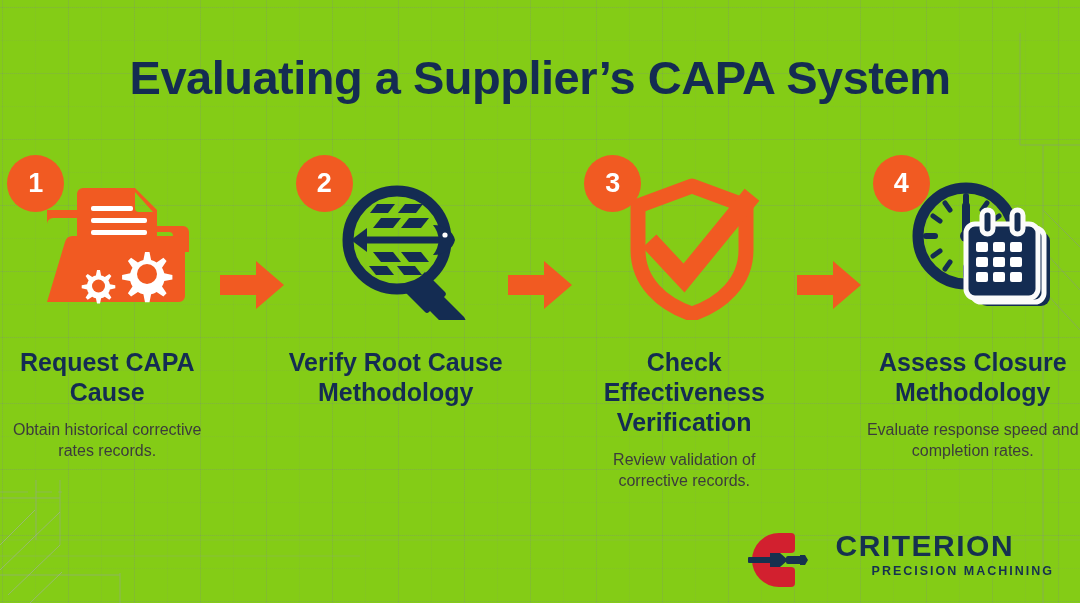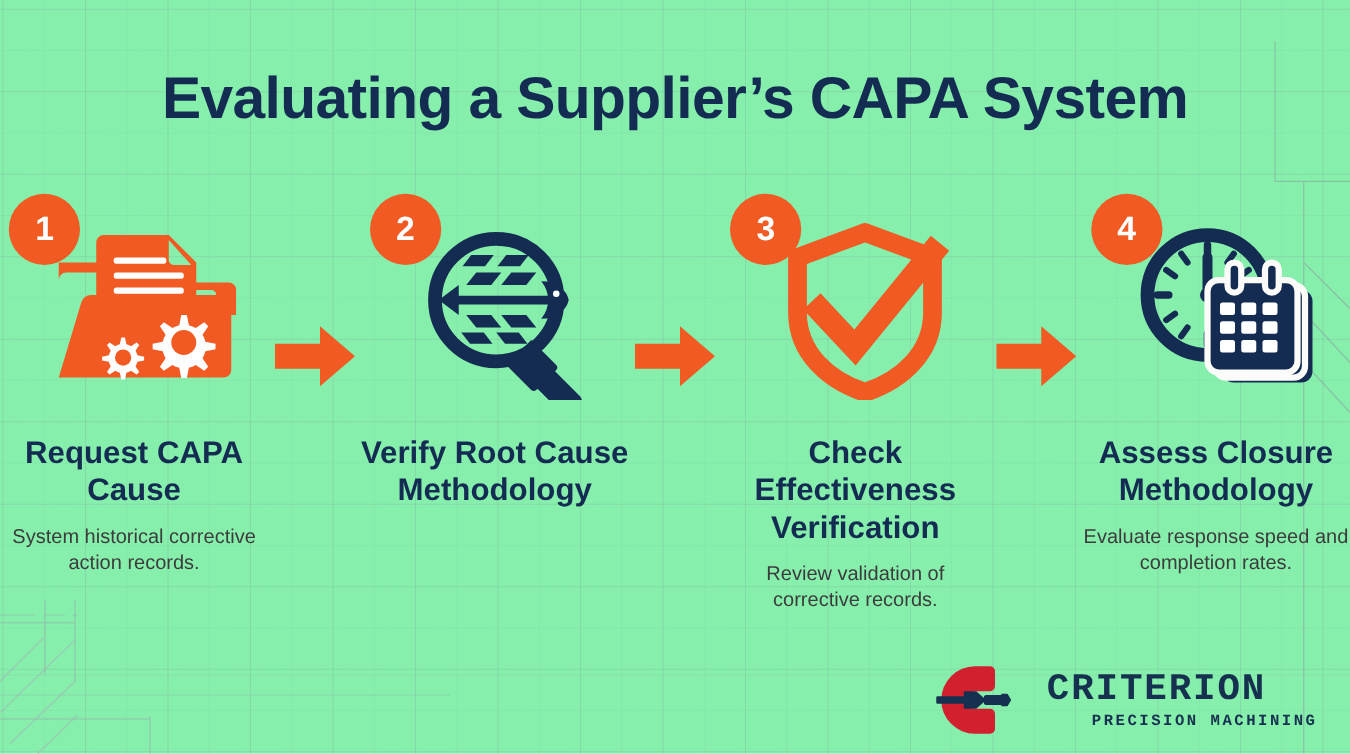--- a/index.html
+++ b/index.html
@@ -5,21 +5,21 @@
   html, body {
     margin: 0;
     padding: 0;
     background: #ffffff;
   }
   #infographic {
     position: relative;
     width: 1080px;
     height: 603px;
     overflow: hidden;
-    background-color: #86efac;
+    background-color: #84cc16;
     font-family: "Liberation Sans", sans-serif;
   }
   
   .grid-bg {
     position: absolute;
     inset: 0;
     background-image:
       linear-gradient(to right, rgba(120,130,150,0.13) 1px, transparent 1px),
       linear-gradient(to bottom, rgba(120,130,150,0.13) 1px, transparent 1px),
       linear-gradient(to right, rgba(120,130,150,0.07) 1px, transparent 1px),
@@ -119,23 +119,21 @@
     justify-content: center;
     padding-top: 84px;
     box-sizing: border-box;
   }
   
   .logo {
     position: absolute;
     right: 26px;
     bottom: 14px;
     display: flex;
-    align-items: center;
     gap: 28px;
-    font-family: Liberation Mono, monospace;
   }
   .logo-text {
     display: flex;
     flex-direction: column;
     line-height: 1;
   }
   .logo-name {
     font-size: 30px;
     font-weight: bold;
     letter-spacing: 1.5px;
@@ -225,21 +223,21 @@
                        -2.1 2.1 -4.5 -3 a12 12 0 0 1 -3.7 1.5 l-1.1 5.4 -3 0 -1.1 -5.4
                        a12 12 0 0 1 -3.7 -1.5 l-4.5 3 -2.1 -2.1 3 -4.5 a12 12 0 0 1 -1.5 -3.7
                        l-5.4 -1.1 0 -3 5.4 -1.1 a12 12 0 0 1 1.5 -3.7 l-3 -4.5 2.1 -2.1 4.5 3
                        a12 12 0 0 1 3.7 -1.5 z"></path>
             </g>
             <circle cx="57.5" cy="108" r="6.5" fill="#f15a22"></circle>
           </svg>
         </div>
       </div>
       <div class="step-heading">Request CAPA Cause</div>
-      <div class="step-desc">System historical corrective action records.</div>
+      <div class="step-desc">Obtain historical corrective rates records.</div>
     </div>
 
     <div class="arrow">
       <svg width="64" height="52" viewBox="0 0 64 52">
         <path d="M0 16 H36 V2 L64 26 L36 50 V36 H0 Z" fill="#f15a22"></path>
       </svg>
     </div>
 
     <div class="step">
       <div class="badge-icon-wrap">

